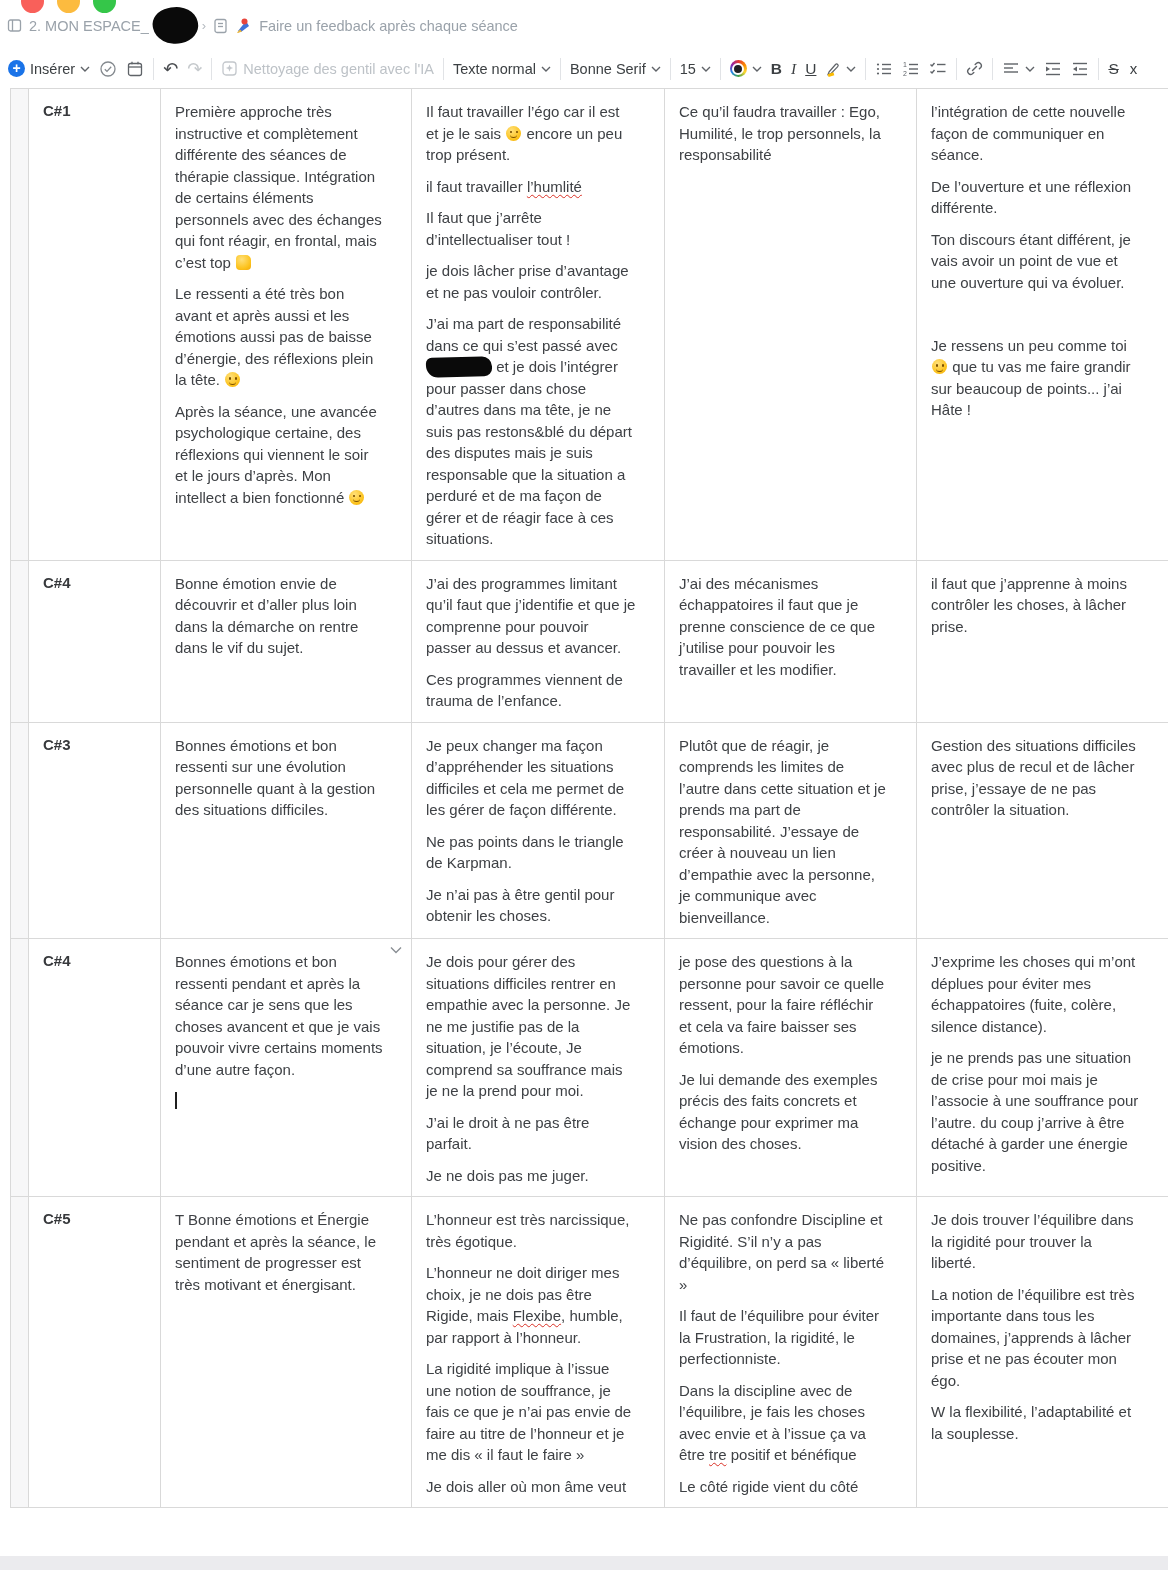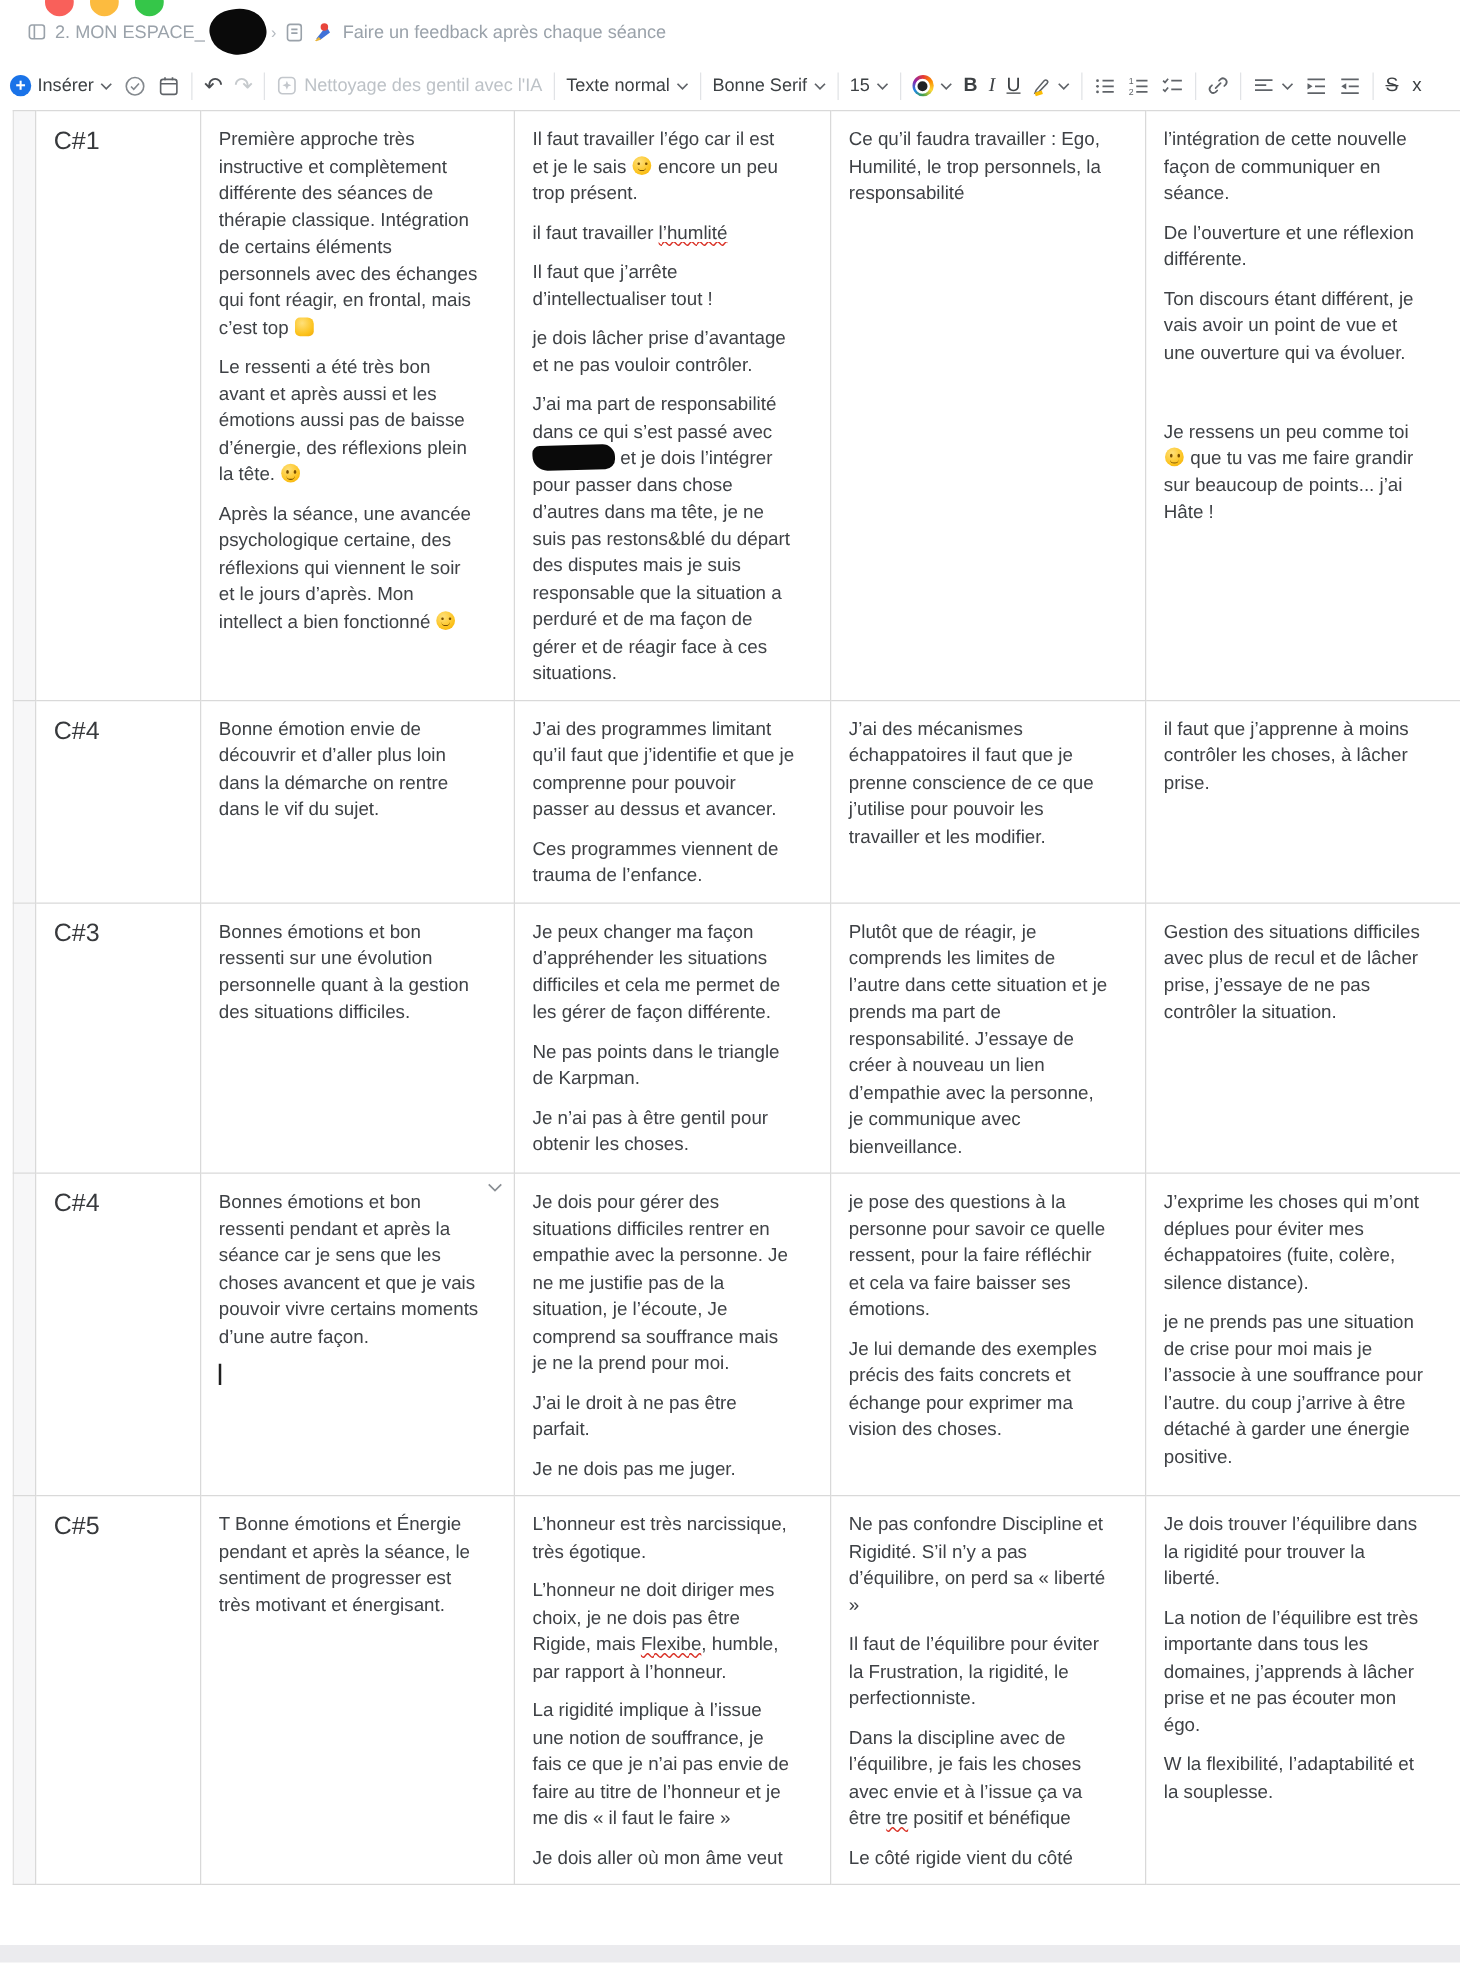--- a/index.html
+++ b/index.html
@@ -2,21 +2,21 @@
 <html lang="fr"><head>
 <meta charset="utf-8">
 <style>
   html,body{margin:0;padding:0}
   body{
     width:1168px;height:1570px;overflow:hidden;position:relative;
     background:#fff;color:#3c4043;
     font-family:"Liberation Sans","DejaVu Sans",sans-serif;
   }
   
-  .titlebar{position:absolute;top:0;left:16px;right:0;height:46px}
+  .titlebar{position:absolute;top:0;left:1px;right:0;height:46px}
   .tl{position:absolute;top:-10px;width:23px;height:23px;border-radius:50%}
   .tl-red{left:20px;background:#f9605a}
   .tl-yellow{left:56px;background:#fcbb3f}
   .tl-green{left:92px;background:#35c649}
   .breadcrumb{position:absolute;left:6px;top:17px;display:flex;align-items:center;gap:7px;
     color:#9aa2aa;font-size:14.5px;white-space:nowrap}
   .scribble-crumb{width:45px;height:37px;background:#0a0a0a;
     border-radius:46% 58% 50% 62%;transform:rotate(-12deg);margin:-10px -3px}
   .crumb-sep{color:#b4bac0;font-size:13px}
   
@@ -39,21 +39,21 @@
   .fmt-s{text-decoration:line-through;font-size:15.5px}
   .fmt-x{font-size:15px;margin-left:2px}
   .hl-wrap{position:relative;width:16px;height:18px}
   
   .table-area{position:absolute;left:10px;top:88px;right:0;bottom:0;overflow:hidden}
   table{border-collapse:collapse;table-layout:fixed;width:1158px}
   td,th{border:1px solid #d9d9d9;vertical-align:top;padding:0;overflow:hidden}
   .gutter{background:#f7f7f8}
   th.hcell{font-weight:700;font-size:15px;line-height:21.5px;padding:12px 14px;
     text-align:left;color:#37393c}
-  .idcell{font-weight:400;font-size:20px;padding:13px 8px 0 14px;color:#37393c}
+  .idcell{font-weight:700;font-size:15px;padding:13px 8px 0 14px;color:#37393c}
   .ccell{padding:12px 28px 0 14px;position:relative}
   p.cpara{margin:0 0 10px;font-size:15px;line-height:21.5px;color:#3e4145;word-wrap:break-word}
   .sp{text-decoration:underline;text-decoration-style:wavy;text-decoration-color:#d93025;
     text-decoration-thickness:1px;text-underline-offset:2px}
   .redact{display:inline-block;width:66px;height:20px;background:#0a0a0a;
     border-radius:6px 10px 8px 12px;vertical-align:-5px;transform:rotate(-1.5deg)}
   .caret{display:inline-block;width:2px;height:17px;background:#1f1f1f;vertical-align:-3px}
   .emo{display:inline-block;width:15px;height:15px;border-radius:50%;margin:0 1px;vertical-align:-2px;
     position:relative;background:radial-gradient(circle at 38% 30%,#ffe07a 0%,#fcc21b 65%,#efa70e 100%)}
   .emo::before{content:"";position:absolute;left:3.5px;top:5px;width:2px;height:2.5px;border-radius:50%;

